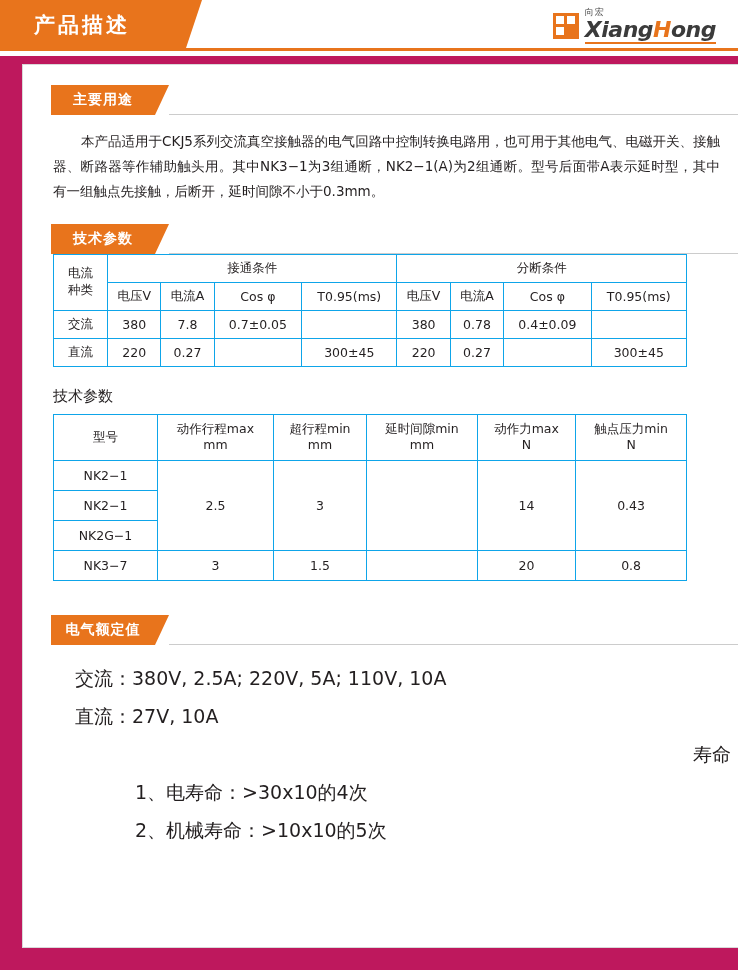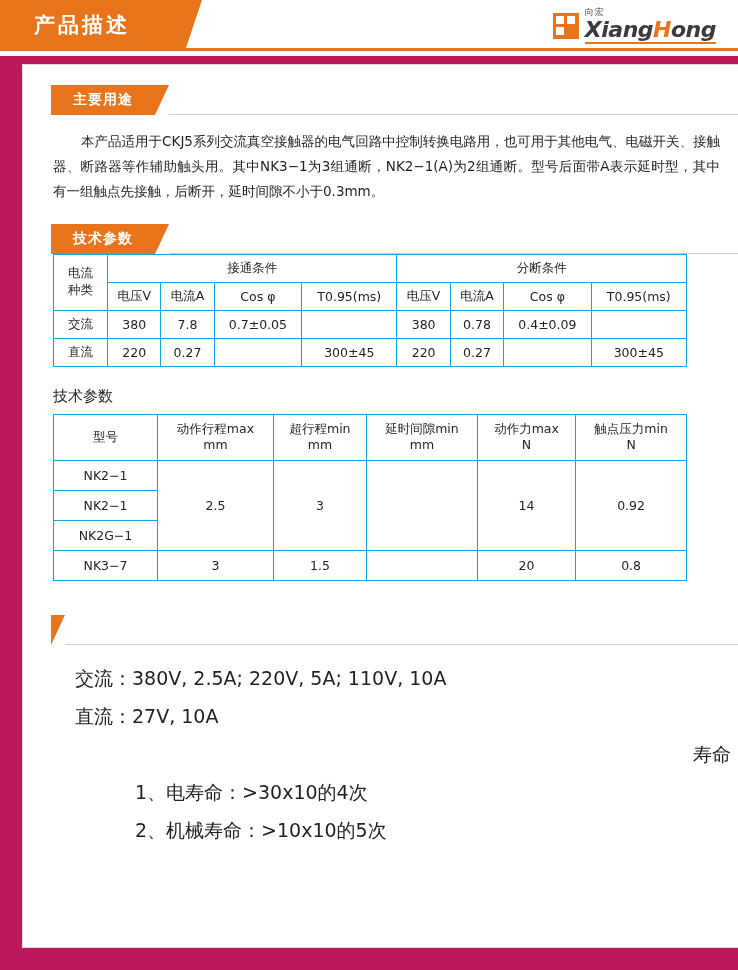--- a/index.html
+++ b/index.html
@@ -308,21 +308,21 @@
           <div>触点压力min</div>
           <div>N</div>
         </td>
       </tr>
       <tr>
         <td class="c0">NK2−1</td>
         <td rowspan="3">2.5</td>
         <td rowspan="3">3</td>
         <td rowspan="3"></td>
         <td rowspan="3">14</td>
-        <td rowspan="3">0.92</td>
+        <td rowspan="3">0.43</td>
       </tr>
       <tr>
         <td class="c0">NK2−1</td>
       </tr>
       <tr>
         <td class="c0">NK2G−1</td>
       </tr>
       <tr>
         <td class="c0">NK3−7</td>
         <td>3</td>
@@ -331,20 +331,23 @@
         <td>20</td>
         <td>0.8</td>
       </tr>
     </tbody>
       </table>
 
     <div class="spacer-20"></div>
     <div class="spacer-14"></div>
 
     <div class="section-head">
+      <div class="sh-bar">
+        <span>电气额定值</span>
+      </div>
       <div class="sh-arrow"></div>
       <div class="sh-line"></div>
     </div>
 
     <div class="ratings">
       <div>交流：380V, 2.5A; 220V, 5A; 110V, 10A</div>
       <div>直流：27V, 10A</div>
       <div class="lvl2">寿命：</div>
       <div class="lvl3">1、电寿命：&gt;30x10的4次</div>
       <div class="lvl3">2、机械寿命：&gt;10x10的5次</div>

